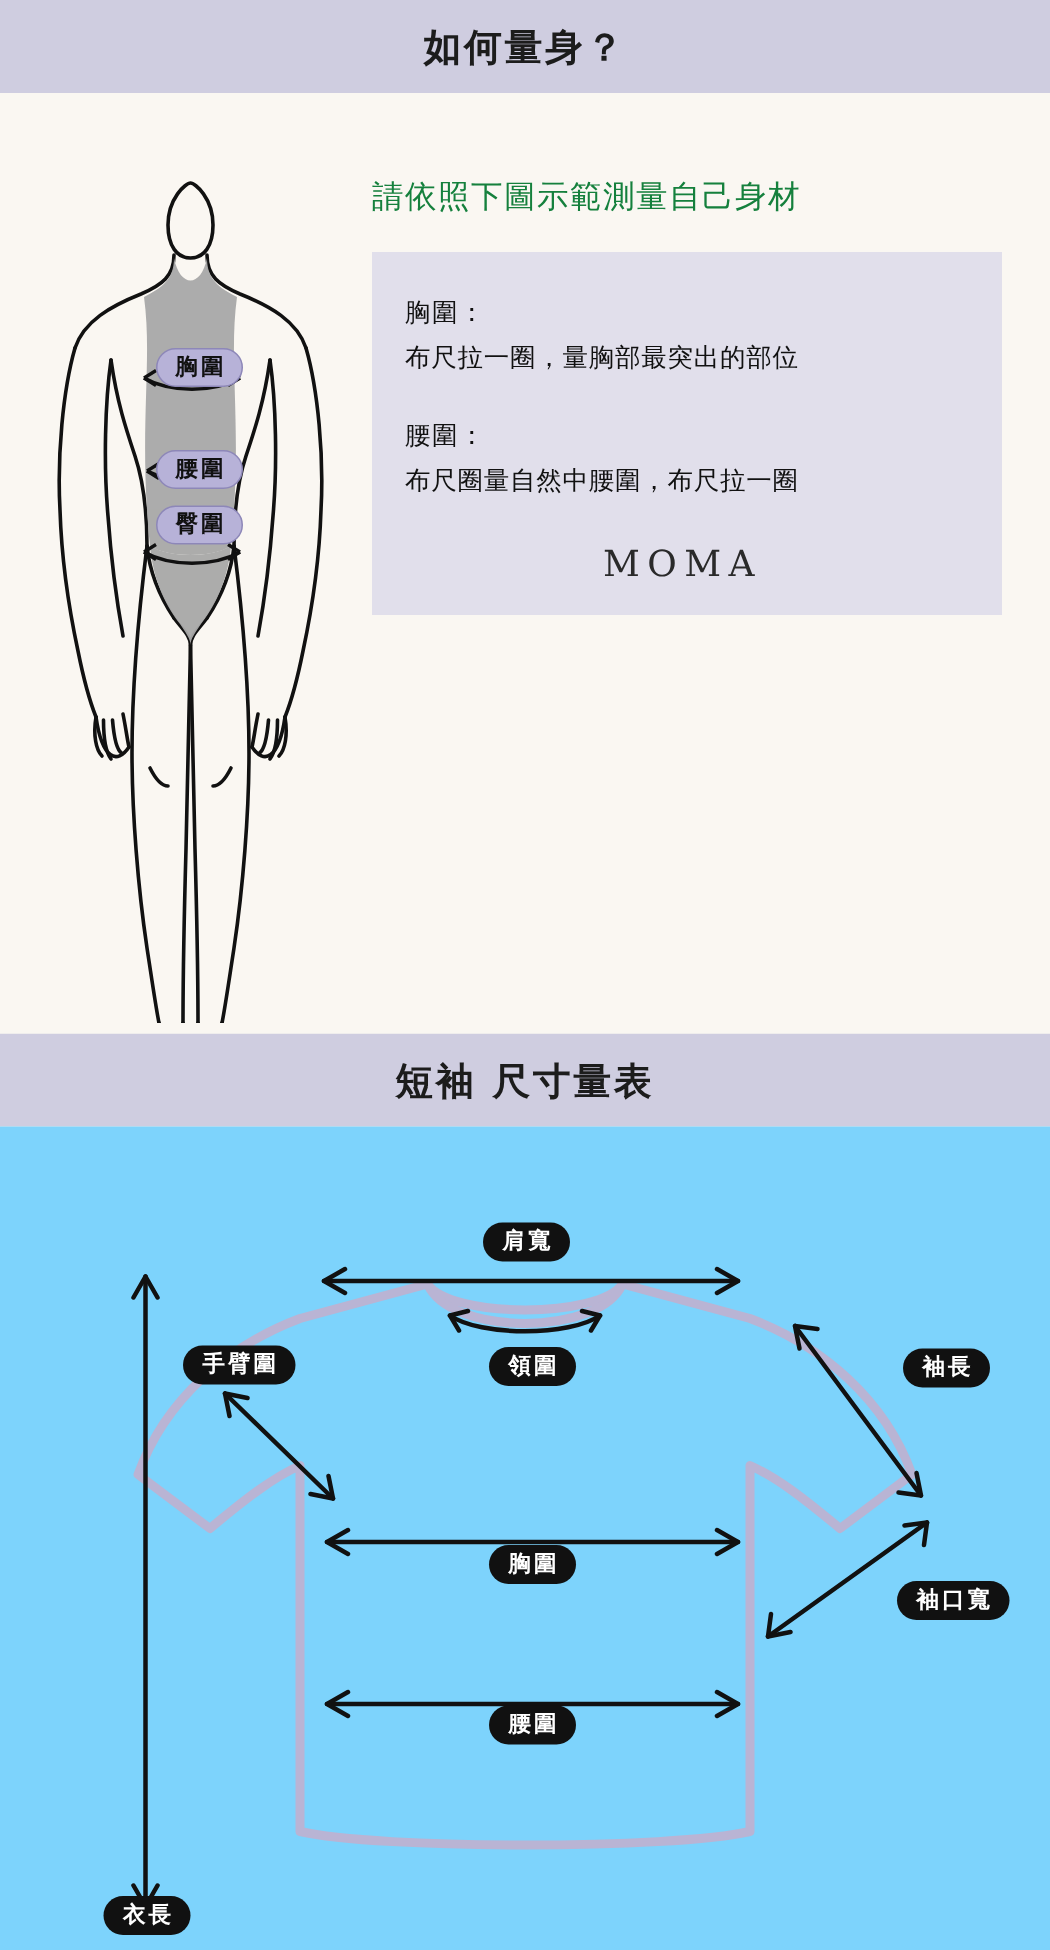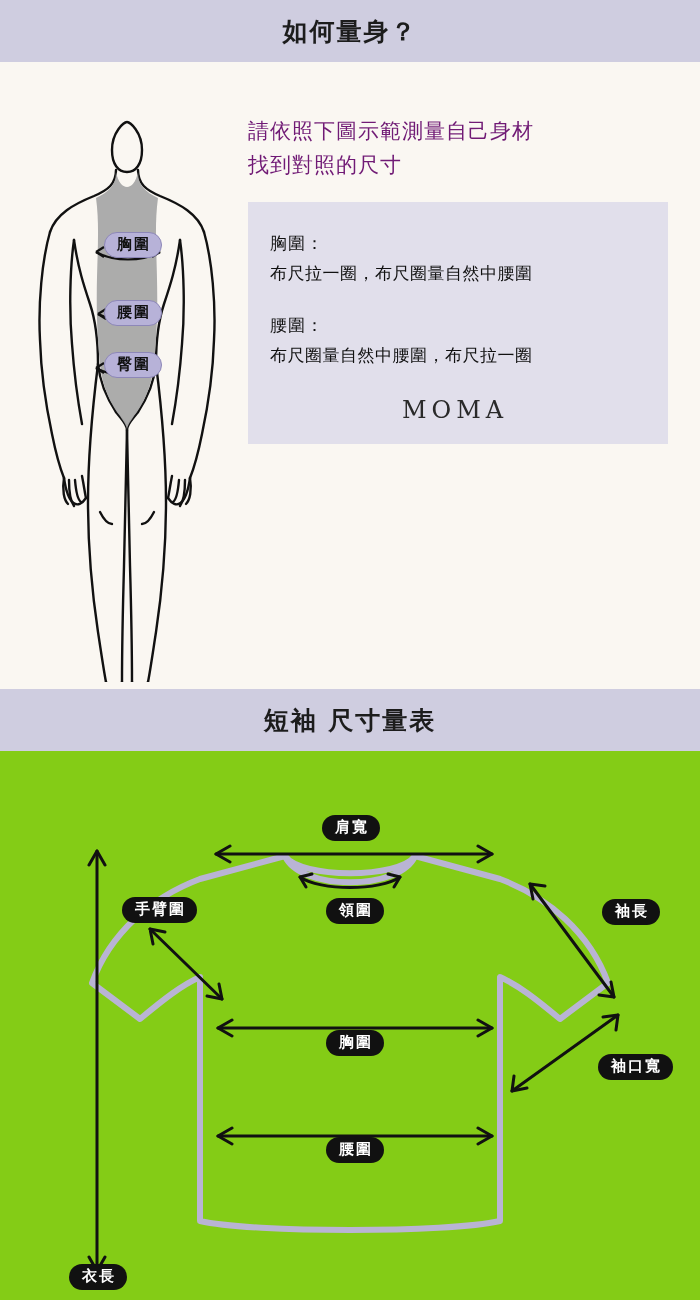--- a/index.html
+++ b/index.html
@@ -56,21 +56,21 @@
   }
   .right-col {
     position: absolute;
     left: 248px;
     top: 52px;
     width: 440px;
   }
   .intro-text {
     font-size: 21px;
     line-height: 34px;
-    color: #701a75;
+    color: #15803d;
     letter-spacing: 1px;
     margin: 0 0 20px 0;
   }
   .intro-text div { white-space: nowrap; }
 
   .info-box {
     background: #e1dfeb;
     width: 420px;
     padding: 26px 28px 20px 22px;
     box-sizing: border-box;
@@ -96,21 +96,21 @@
     letter-spacing: 5px;
     color: #2a2a2a;
     padding-top: 4px;
   }
 
   
   .section-two {
     position: relative;
     width: 700px;
     height: 549px;
-    background: #84cc16;
+    background: #7dd3fc;
   }
   .shirt-figure {
     position: absolute;
     left: 0;
     top: 0;
     width: 700px;
     height: 549px;
   }
 
   
@@ -210,33 +210,32 @@
           <path d="M86 242 C102 250 128 250 144 242"></path>
           <path d="M86 242 l8 -5 M86 242 l8 5 M144 242 l-8 -5 M144 242 l-8 5"></path>
 
           <path d="M84 296 C102 306 130 306 148 296"></path>
           <path d="M84 296 l8 -5 M84 296 l8 5 M148 296 l-8 -5 M148 296 l-8 5"></path>
         </g>
       </svg>
 
       <div class="pill-lilac" style="left:92px; top:160px;">胸圍</div>
       <div class="pill-lilac" style="left:92px; top:228px;">腰圍</div>
-      <div class="pill-lilac" style="left:92px; top:280px;">臀圍</div>
+      <div class="pill-lilac" style="left:92px; top:265px;">臀圍</div>
     </div>
 
     <div class="right-col">
       <div class="intro-text">
         <div>請依照下圖示範測量自己身材</div>
-        <div>找到對照的尺寸</div>
       </div>
 
       <div class="info-box">
         <div class="info-item">
           <div class="info-label">胸圍：</div>
-          <div class="info-desc">布尺拉一圈，布尺圈量自然中腰圍</div>
+          <div class="info-desc">布尺拉一圈，量胸部最突出的部位</div>
         </div>
         <div class="info-item">
           <div class="info-label">腰圍：</div>
           <div class="info-desc">布尺圈量自然中腰圍，布尺拉一圈</div>
         </div>
         <div class="brand">MOMA</div>
       </div>
     </div>
   </div>
 

